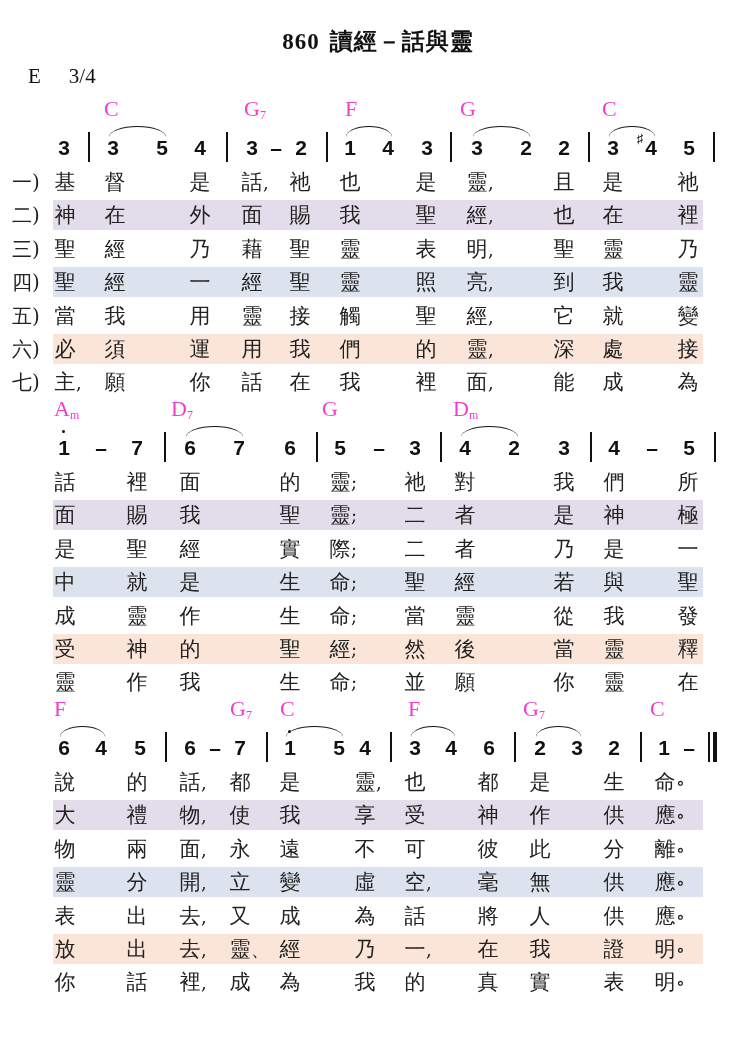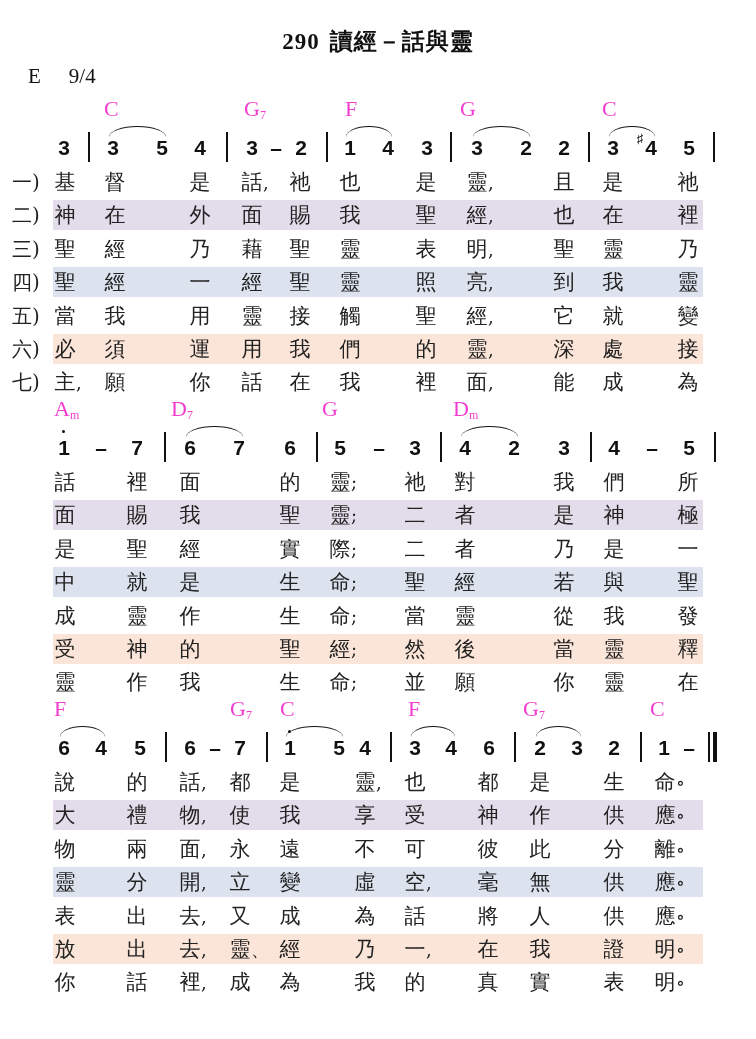--- a/index.html
+++ b/index.html
@@ -24,24 +24,24 @@
   .lyric-row { position:absolute; left:0; width:756px; height:33px; }
   .label { position:absolute; left:12px; font-family:"DejaVu Serif", serif; font-size:20px; line-height:33px; color:#222; }
   .ch { position:absolute; font-family:"DejaVu Serif", serif; font-size:21px; line-height:33px; color:#222;
         width:24px; text-align:center; transform:translateX(-12px); }
   .punct { position:absolute; font-family:"DejaVu Serif", serif; font-size:18px; line-height:33px; color:#222; }
 </style>
 </head>
 <body>
 
 <div class="title">
-  <span class="num">290</span><span>讀經－話與靈</span>
+  <span class="num">860</span><span>讀經－話與靈</span>
 </div>
 <div class="meta">
-  <span>E</span><span>9/4</span>
+  <span>E</span><span>3/4</span>
 </div>
 
 <div class="system" id="sys0" style="top:96px;">
     <span class="chord" style="left: 104px; top: 2px;">C</span>
     <span class="chord" style="left: 244px; top: 2px;">G<sub>7</sub></span>
     <span class="chord" style="left: 345px; top: 2px;">F</span>
     <span class="chord" style="left: 460px; top: 2px;">G</span>
     <span class="chord" style="left: 602px; top: 2px;">C</span>
     <div class="tie" style="left: 109px; width: 57px; top: 30px;"></div>
     <div class="tie" style="left: 346px; width: 46px; top: 30px;"></div>

